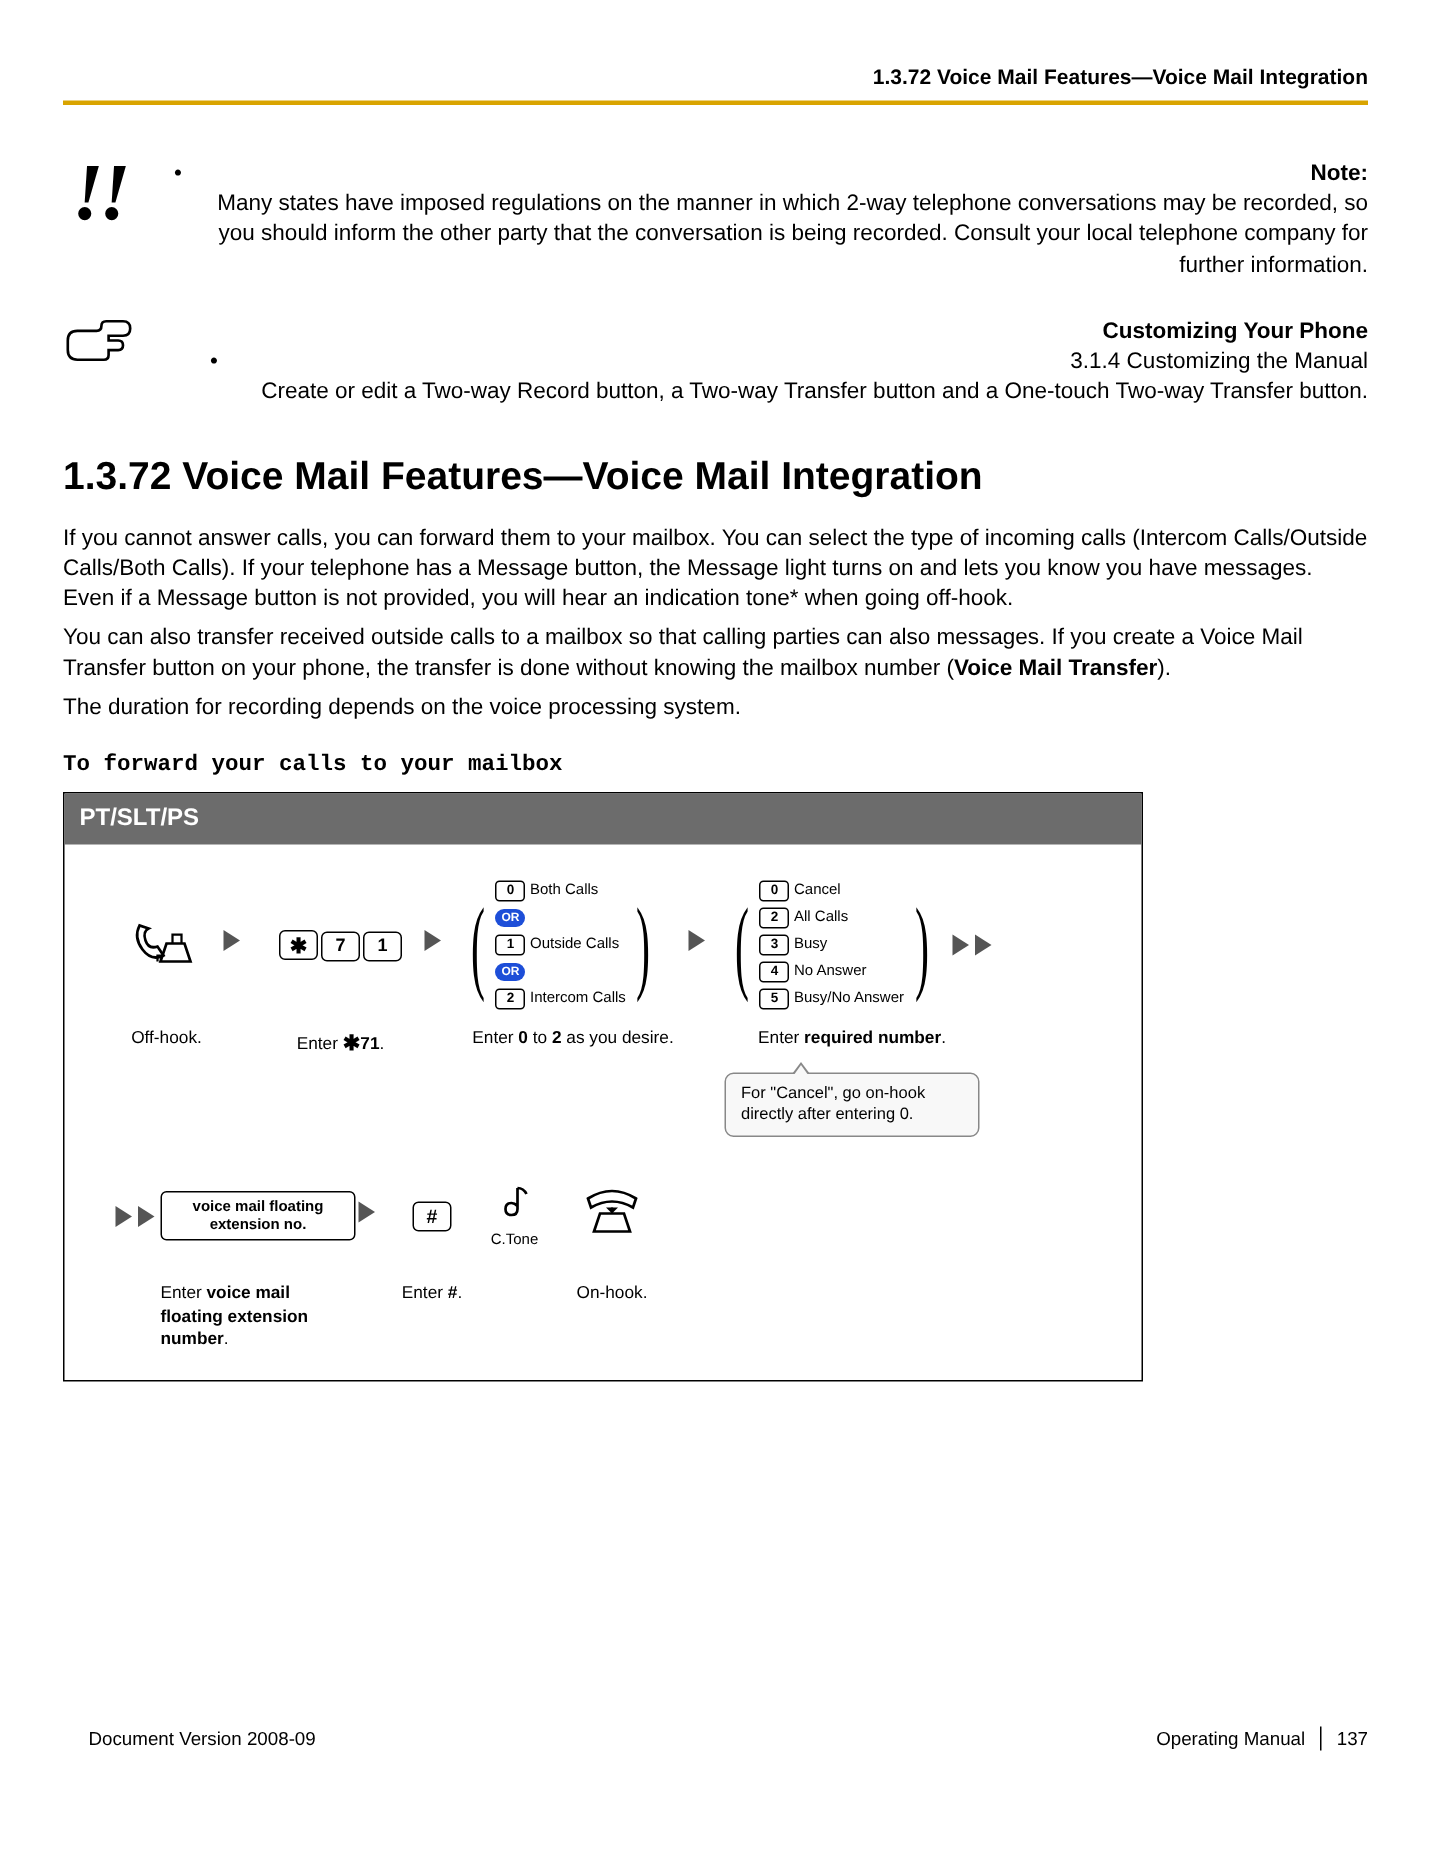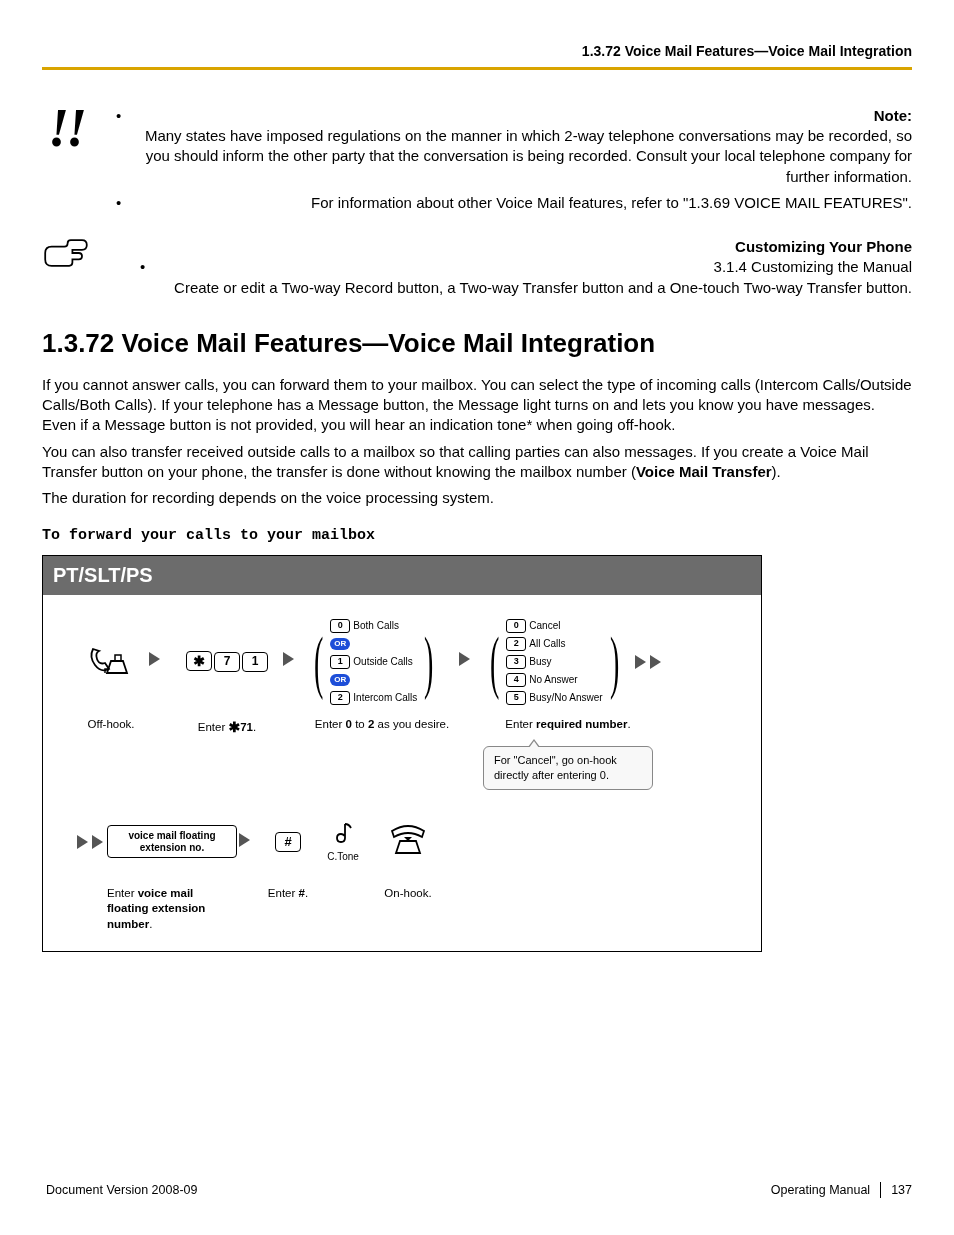--- a/index.html
+++ b/index.html
@@ -41,21 +41,21 @@
   ul.bullets { list-style: none; padding: 0; }
   ul.bullets > li { position: relative; padding-left: 24px; margin-bottom: 6px; }
   ul.bullets > li::before { content: "•"; position: absolute; left: 4px; top: 0; }
   .indent-list { list-style: none; padding-left: 24px; }
   .indent-list > li { position: relative; padding-left: 24px; }
   .indent-list > li::before { content: "•"; position: absolute; left: 4px; top: 0; }
   h1.section-title { font-size: 26px; font-weight: bold; margin: 28px 0 14px 0; }
   .body-para { margin: 0 0 6px 0; }
   h3.subhead { font-size: 15px; font-weight: bold; margin: 18px 0 8px 0; font-family: Liberation Mono, monospace; }
   .diagram-box { border: 1px solid #000; width: 720px; margin-bottom: 10px;}
-  .diagram-header { background: #6c6c6c; color: #fff; font-weight: bold; font-size: 20px; padding: 6px 10px; }
+  .diagram-header { background: #6c6c6c; color: #fff; font-weight: bold; font-size: 16px; padding: 6px 10px; }
   .diagram-body { padding: 22px 18px 18px 32px; font-size: 11.5px; }
   .row1 { display: flex; align-items: center; margin-bottom: 10px; }
   .row1-captions { display:flex; margin-bottom: 30px; font-size: 11.5px;}
   .tri { display:inline-block; width:0; height:0; border-top:7px solid transparent; border-bottom:7px solid transparent; border-left:11px solid #555; margin:0 2px; }
   .tri-group { display:flex; align-items:center; }
   .key { display:inline-block; border:1.5px solid #000; border-radius:4px; min-width:26px; height:20px; line-height:17px; text-align:center; font-size:12px; font-weight:bold; margin:0 1px; padding:0 3px; background:#fff;}
   .key-small { display:inline-block; border:1.5px solid #000; border-radius:3px; min-width:20px; height:14px; line-height:11px; text-align:center; font-size:9px; font-weight:bold; margin:1px 3px 1px 0; padding:0 2px; background:#fff;}
   .or-pill { display:inline-block; background:#1d4ed8; color:#fff; border-radius:7px; font-size:8px; font-weight:bold; padding:0 4px; line-height:12px; height:12px; margin:2px 0;}
   .brace-group { display:flex; align-items:center; }
   .brace-group .items { display:flex; flex-direction:column; font-size:10px; }
@@ -76,21 +76,21 @@
   .note-bubble::after {
     content:""; position:absolute; top:-6px; left:45px;
     border-left:5px solid transparent; border-right:5px solid transparent;
     border-bottom:7px solid #f8f8f8;
   }
   .row2 { display:flex; align-items:center; margin-bottom:22px;}
   .row2-captions { display:flex; font-size:11.5px;}
   .ext-box { border:1.5px solid #000; border-radius:4px; padding:4px 8px; font-size:10px; font-weight:bold; text-align:center; line-height:1.15;}
   .handset-svg { width:44px; height:34px; }
   .footer { position: relative; margin-top: 230px; font-size: 12.5px; border-top:0; height:20px;}
-  .footer .left { position:absolute; left:4px; }
+  .footer .left { position:absolute; left:17px; }
   .footer .right { position:absolute; right:0; display:flex; align-items:center;}
   .footer .right .sep { width:1px; height:16px; background:#000; margin:0 10px;}
   .star-glyph { font-family: Arial, sans-serif; font-size:14px; position:relative; top:1px;}
   .tone-svg { width:24px; height:26px; }
   .pound-key { font-size:13px; }
 </style>
 </head>
 <body>
 
 <div class="header-line">1.3.72 Voice Mail Features—Voice Mail Integration</div>
@@ -99,21 +99,20 @@
 <div class="block">
   <div class="icon-col">
     <div class="exclaim">!!</div>
   </div>
   <div class="text-col">
     <ul class="bullets">
       <li>
         <strong>Note:</strong><br>
         <span>Many states have imposed regulations on the manner in which 2-way telephone conversations may be recorded, so you should inform the other party that the conversation is being recorded. Consult your local telephone company for further information.</span>
       </li>
-      <li>For information about other Voice Mail features, refer to "1.3.69  VOICE MAIL FEATURES".</li>
     </ul>
   </div>
 </div>
 
 <div class="block">
   <div class="icon-col">
     <svg class="hand-svg" viewBox="0 0 60 36">
       <path d="M4 18 Q4 10 12 10 L28 10 Q32 10 32 6 Q32 2 36 2 L50 2 Q56 2 56 8 Q56 14 50 14 L38 14 L38 18 L46 18 Q50 18 50 22 Q50 26 46 26 L38 26 L38 30 Q38 34 34 34 L12 34 Q4 34 4 26 Z" fill="none" stroke="#000" stroke-width="2.2"></path>
     </svg>
   </div>

